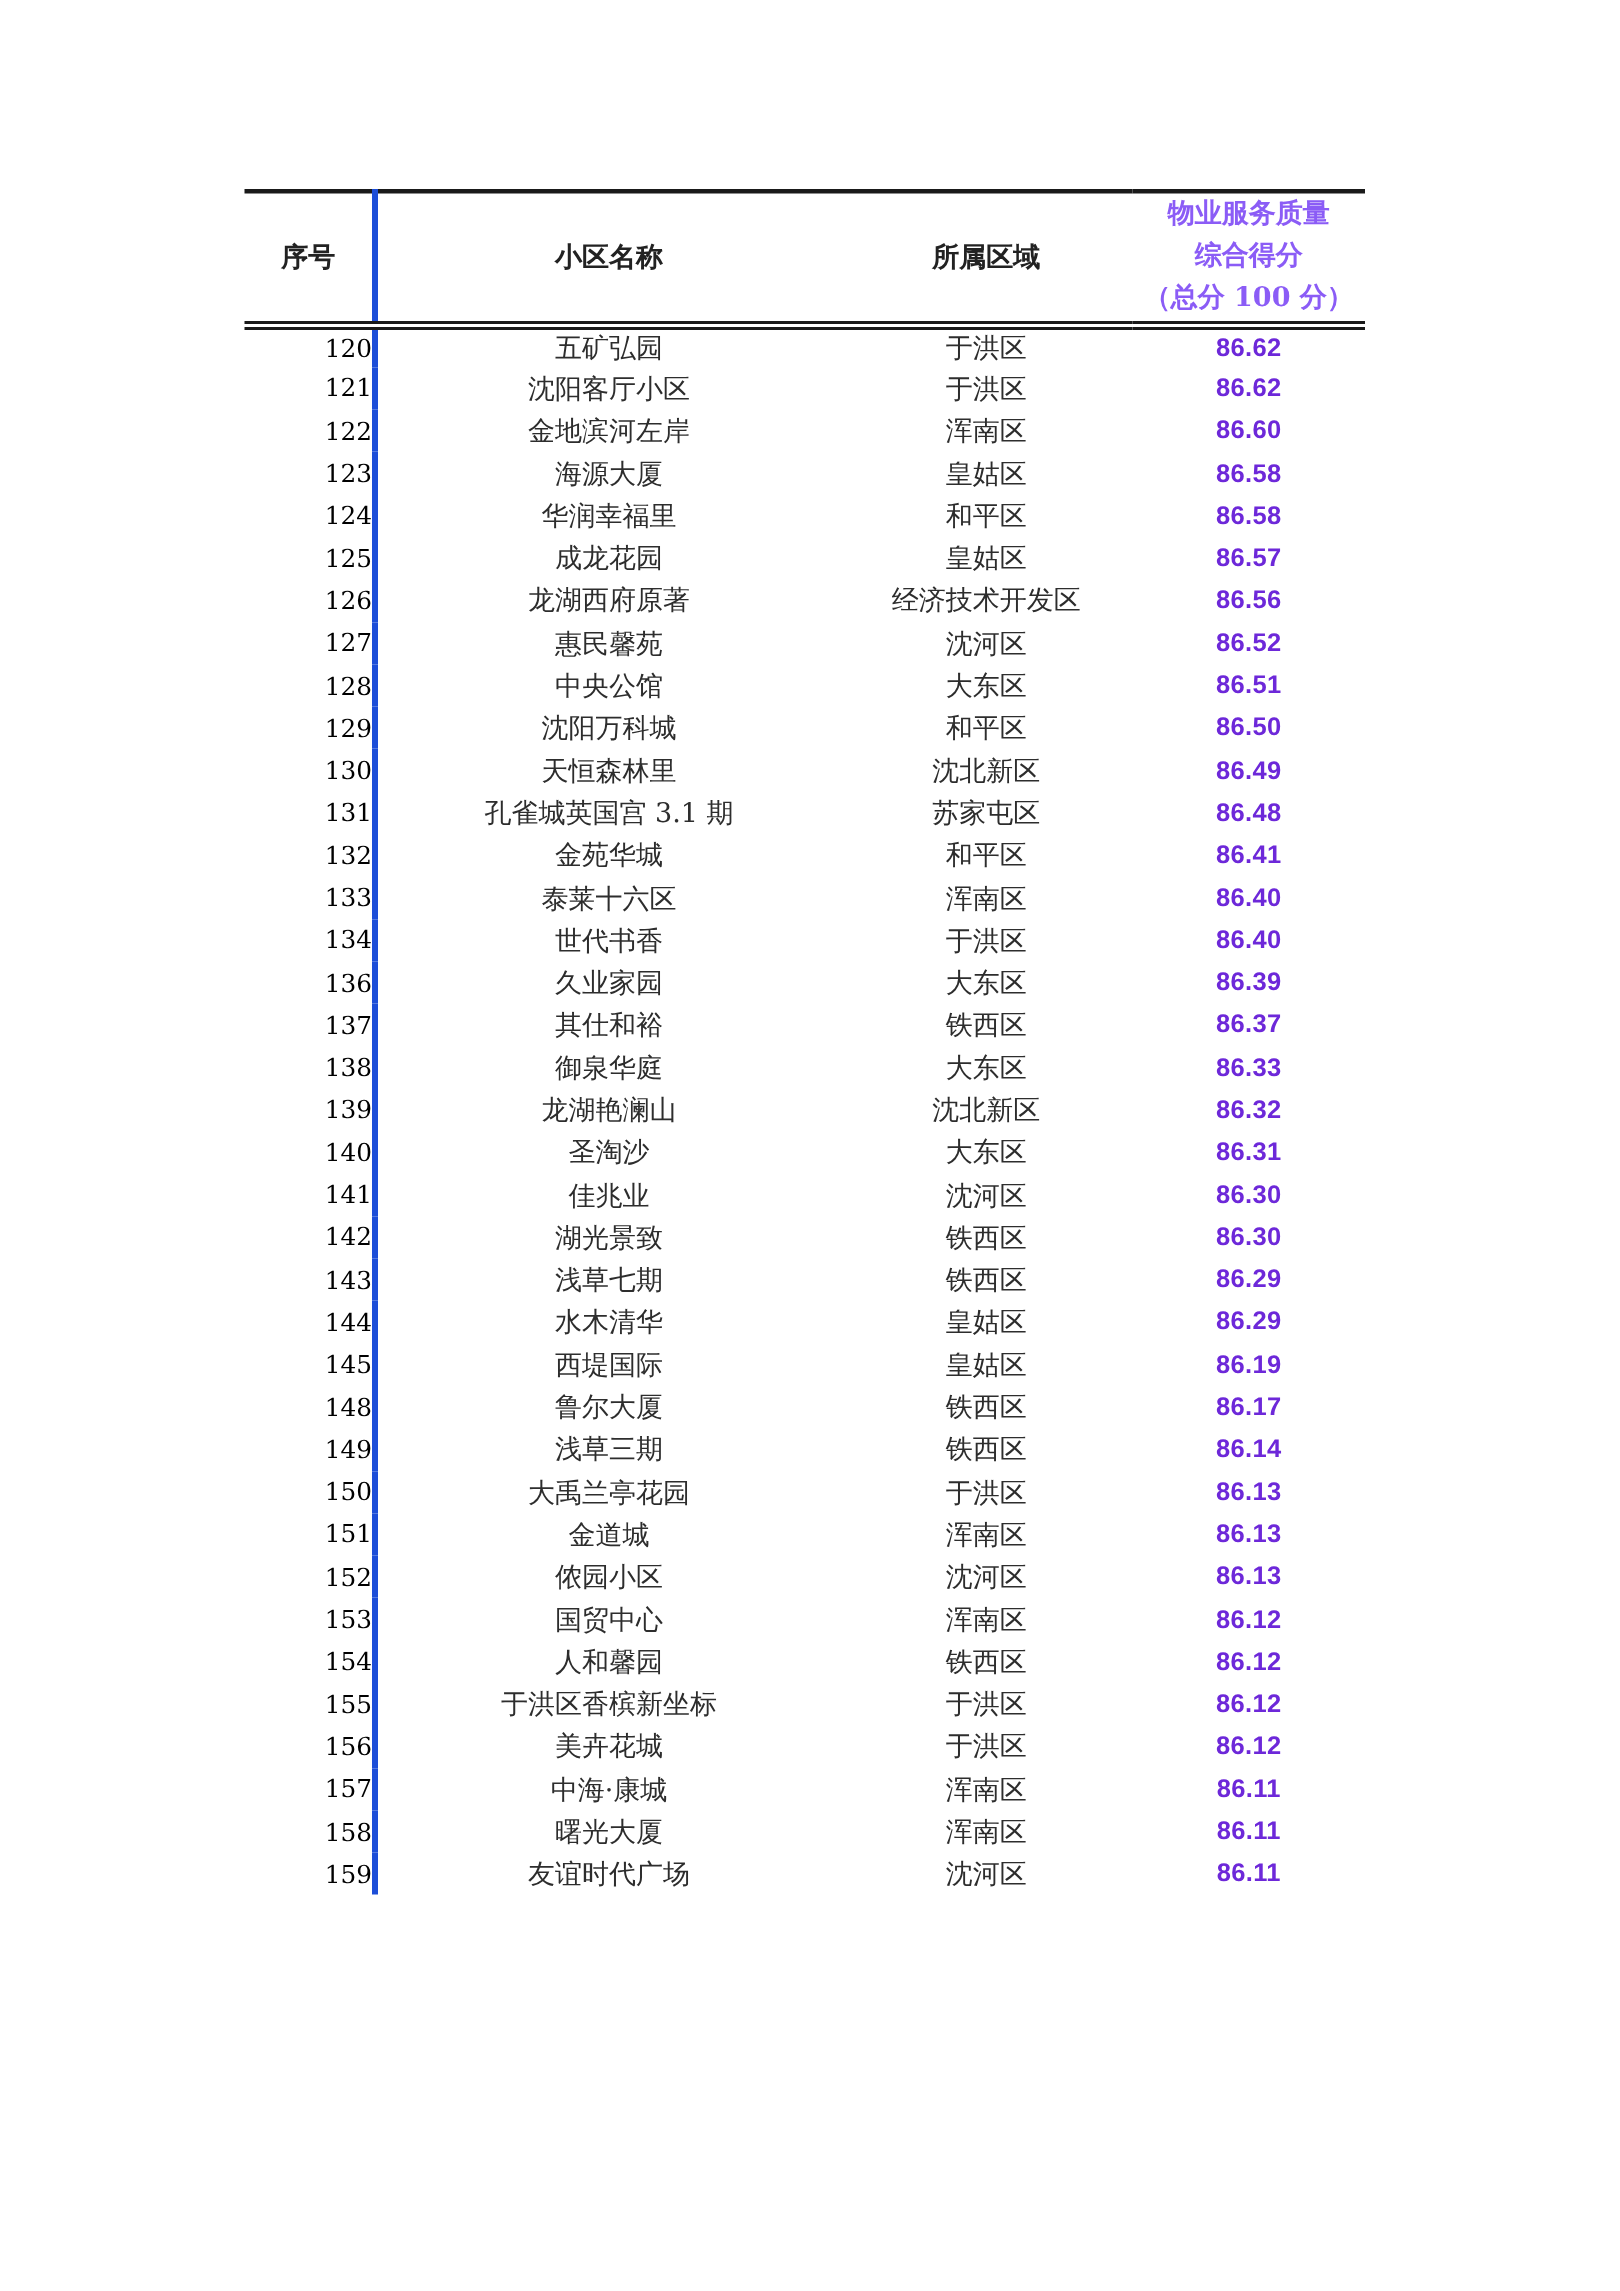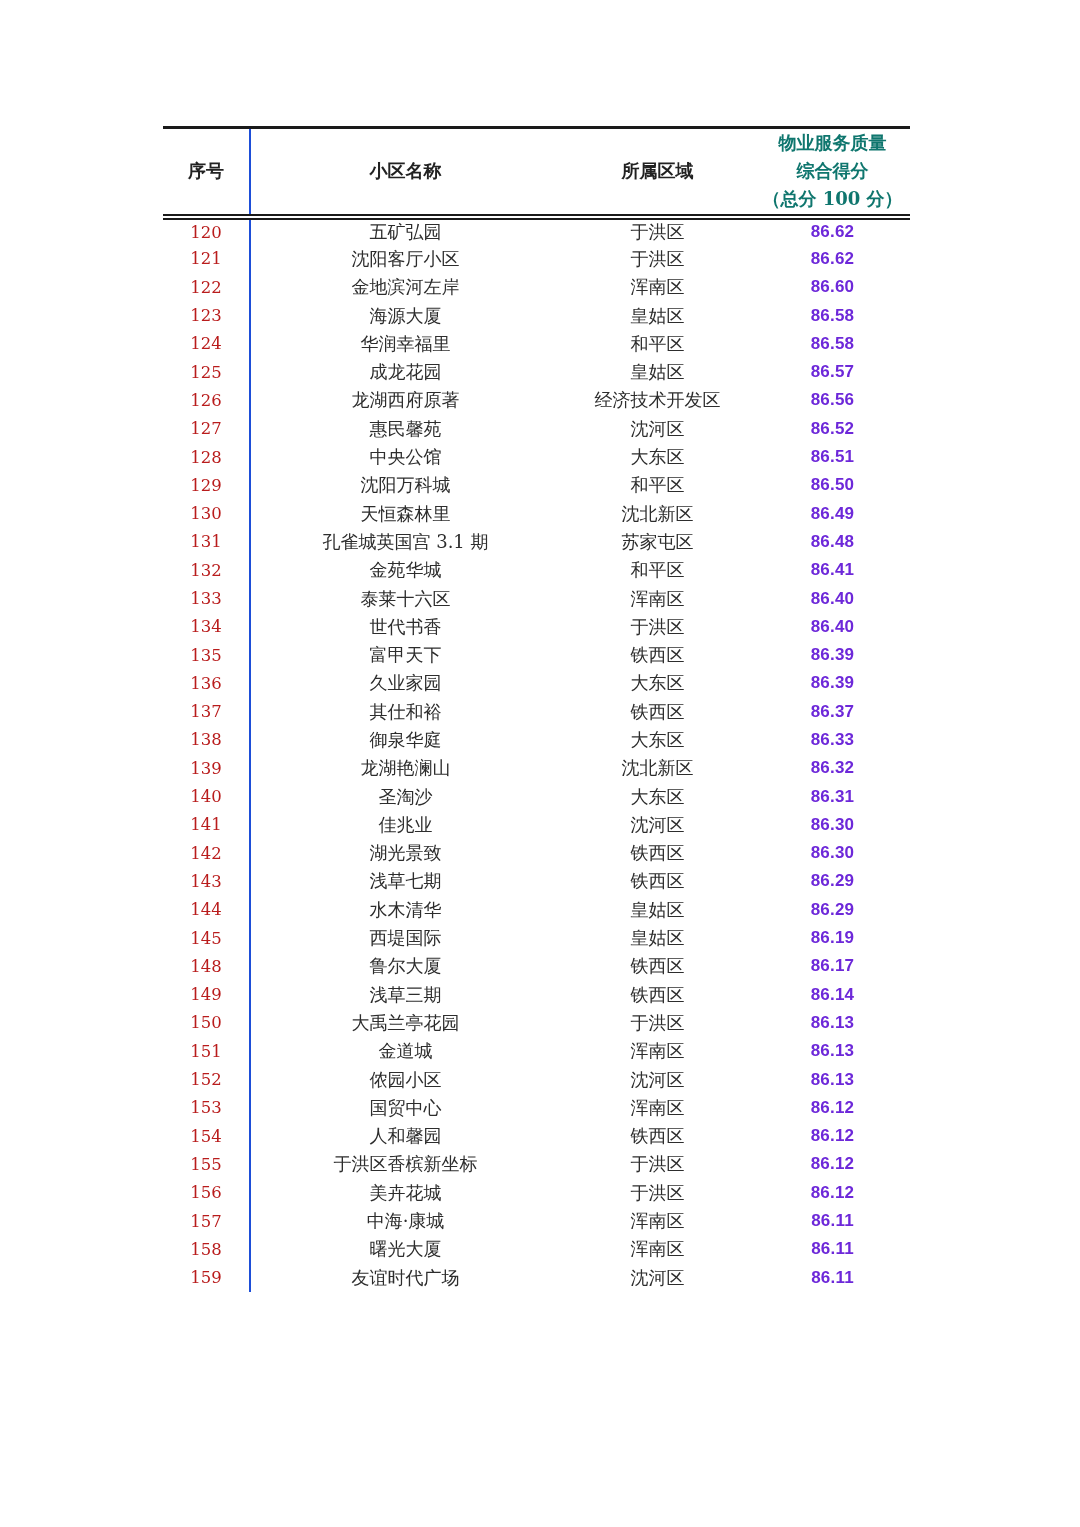--- a/index.html
+++ b/index.html
@@ -29,42 +29,43 @@
   thead tr { height: 89px; }
   thead th {
     padding: 0;
     border-bottom: 6px double #1a1a1a;
     font-weight: 700;
     font-size: 18px;
     color: #222222;
     text-align: center;
     vertical-align: middle;
   }
-  th.c1, td.c1 { border-right: 2px solid #1d4ed8; }
+  th.c1, td.c1 { border-right: 4px solid #1d4ed8; }
 
   .hdr-score-line {
     line-height: 28px;
     font-size: 18px;
     font-weight: 700;
-    color: #0f766e;
+    color: #8b5cf6;
   }
 
   tbody td {
     padding: 0;
     height: 28.3px;
     text-align: center;
     vertical-align: middle;
     font-size: 18px;
     color: #2d2d2d;
     white-space: nowrap;
     overflow: hidden;
   }
   td.c1 {
     font-size: 16.5px;
-    color: #b91c1c;
+    color: #000000;
+    text-align: right;
   }
   td.score {
     font-family: "Liberation Sans", "DejaVu Sans", sans-serif;
     font-weight: 700;
     font-size: 17px;
     color: #6d28d9;
     letter-spacing: 0.2px;
   }
 </style>
 </head>
@@ -189,26 +190,20 @@
     <td class="c4 score">86.40</td>
   </tr>
 
   <tr>
     <td class="c1">134</td>
     <td class="c2">世代书香</td>
     <td class="c3">于洪区</td>
     <td class="c4 score">86.40</td>
   </tr>
 
-  <tr>
-    <td class="c1">135</td>
-    <td class="c2">富甲天下</td>
-    <td class="c3">铁西区</td>
-    <td class="c4 score">86.39</td>
-  </tr>
 
   <tr>
     <td class="c1">136</td>
     <td class="c2">久业家园</td>
     <td class="c3">大东区</td>
     <td class="c4 score">86.39</td>
   </tr>
 
   <tr>
     <td class="c1">137</td>

